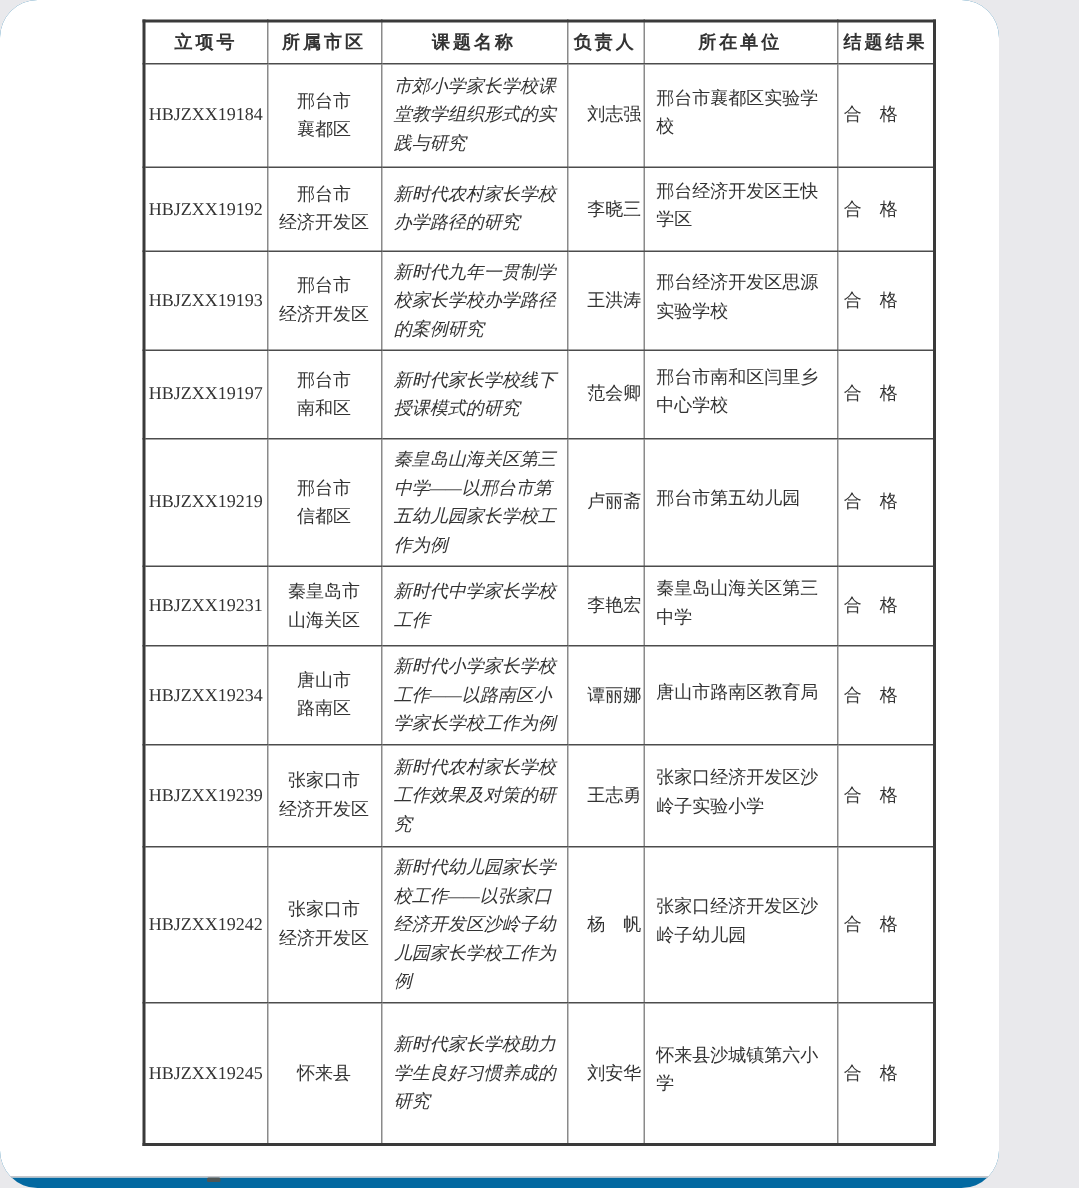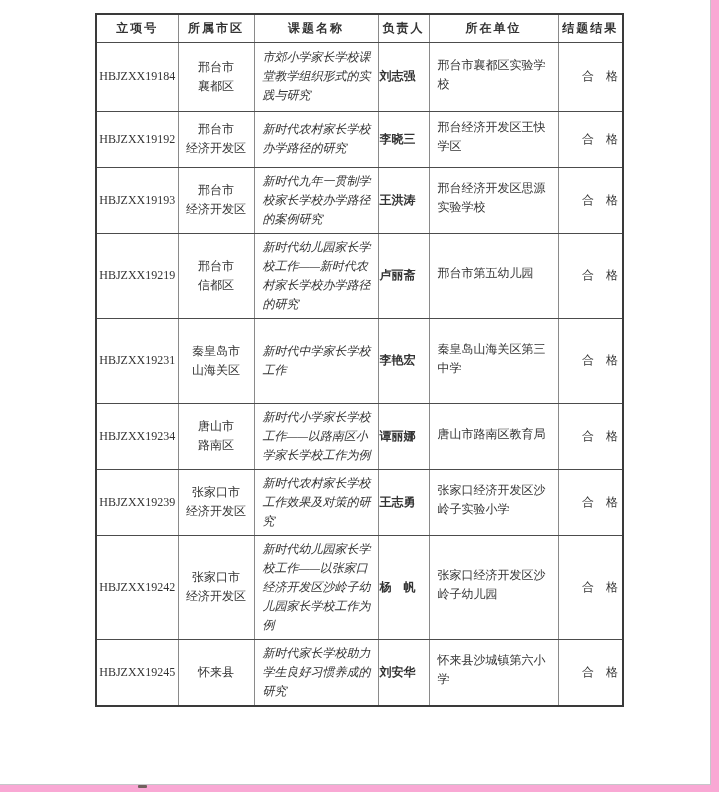--- a/index.html
+++ b/index.html
@@ -2,26 +2,27 @@
 <html><head>
 <meta charset="utf-8">
 <style>
   html, body {
     margin: 0;
     padding: 0;
     background: #e9e9ec;
   }
   .viewport {
     position: relative;
-    width: 719px;
+    width: 666px;
     height: 792px;
     overflow: hidden;
-    background: #f9a8d4;
+    background: #0369a1;
     font-family: "Liberation Serif", "DejaVu Serif", serif;
     color: #333333;
+    border-radius: 25px;
   }
   .page {
     position: absolute;
     left: 0;
     top: 0;
     width: 710px;
     height: 784px;
     background: #ffffff;
     border-right: 1px solid #c6c6ca;
     border-bottom: 1px solid #c6c6ca;
@@ -70,31 +71,30 @@
   td.c-district {
     text-align: center;
     white-space: pre-line;
   }
   td.c-topic {
     text-align: left;
     padding: 4px 5px 4px 8px;
     font-style: italic;
   }
   td.c-leader {
-    text-align: left;
+    text-align: right;
     white-space: nowrap;
     padding: 2px 1px;
-    font-weight: bold;
   }
   td.c-unit {
     text-align: left;
     padding: 0 4px 4px 8px;
   }
   td.c-result {
-    text-align: right;
+    text-align: left;
     white-space: nowrap;
   }
   
   tbody tr:nth-child(1)  { height: 69px; }
   tbody tr:nth-child(2)  { height: 56px; }
   tbody tr:nth-child(3)  { height: 63px; }
   tbody tr:nth-child(4)  { height: 59px; }
   tbody tr:nth-child(5)  { height: 85px; }
   tbody tr:nth-child(6)  { height: 53px; }
   tbody tr:nth-child(7)  { height: 52px; }
@@ -160,24 +160,33 @@
           <tr>
             <td class="c-id">HBJZXX19193</td>
             <td class="c-district">邢台市
 经济开发区</td>
             <td class="c-topic">新时代九年一贯制学校家长学校办学路径的案例研究</td>
             <td class="c-leader">王洪涛</td>
             <td class="c-unit">邢台经济开发区思源实验学校</td>
             <td class="c-result">合　格</td>
           </tr>
           <tr>
+            <td class="c-id">HBJZXX19197</td>
+            <td class="c-district">邢台市
+南和区</td>
+            <td class="c-topic">新时代家长学校线下授课模式的研究</td>
+            <td class="c-leader">范会卿</td>
+            <td class="c-unit">邢台市南和区闫里乡中心学校</td>
+            <td class="c-result">合　格</td>
+          </tr>
+          <tr>
             <td class="c-id">HBJZXX19219</td>
             <td class="c-district">邢台市
 信都区</td>
-            <td class="c-topic">新时代幼儿园家长学校工作——新时代农村家长学校办学路径的研究</td>
+            <td class="c-topic">秦皇岛山海关区第三中学——以邢台市第五幼儿园家长学校工作为例</td>
             <td class="c-leader">卢丽斋</td>
             <td class="c-unit">邢台市第五幼儿园</td>
             <td class="c-result">合　格</td>
           </tr>
           <tr>
             <td class="c-id">HBJZXX19231</td>
             <td class="c-district">秦皇岛市
 山海关区</td>
             <td class="c-topic">新时代中学家长学校工作</td>
             <td class="c-leader">李艳宏</td>

